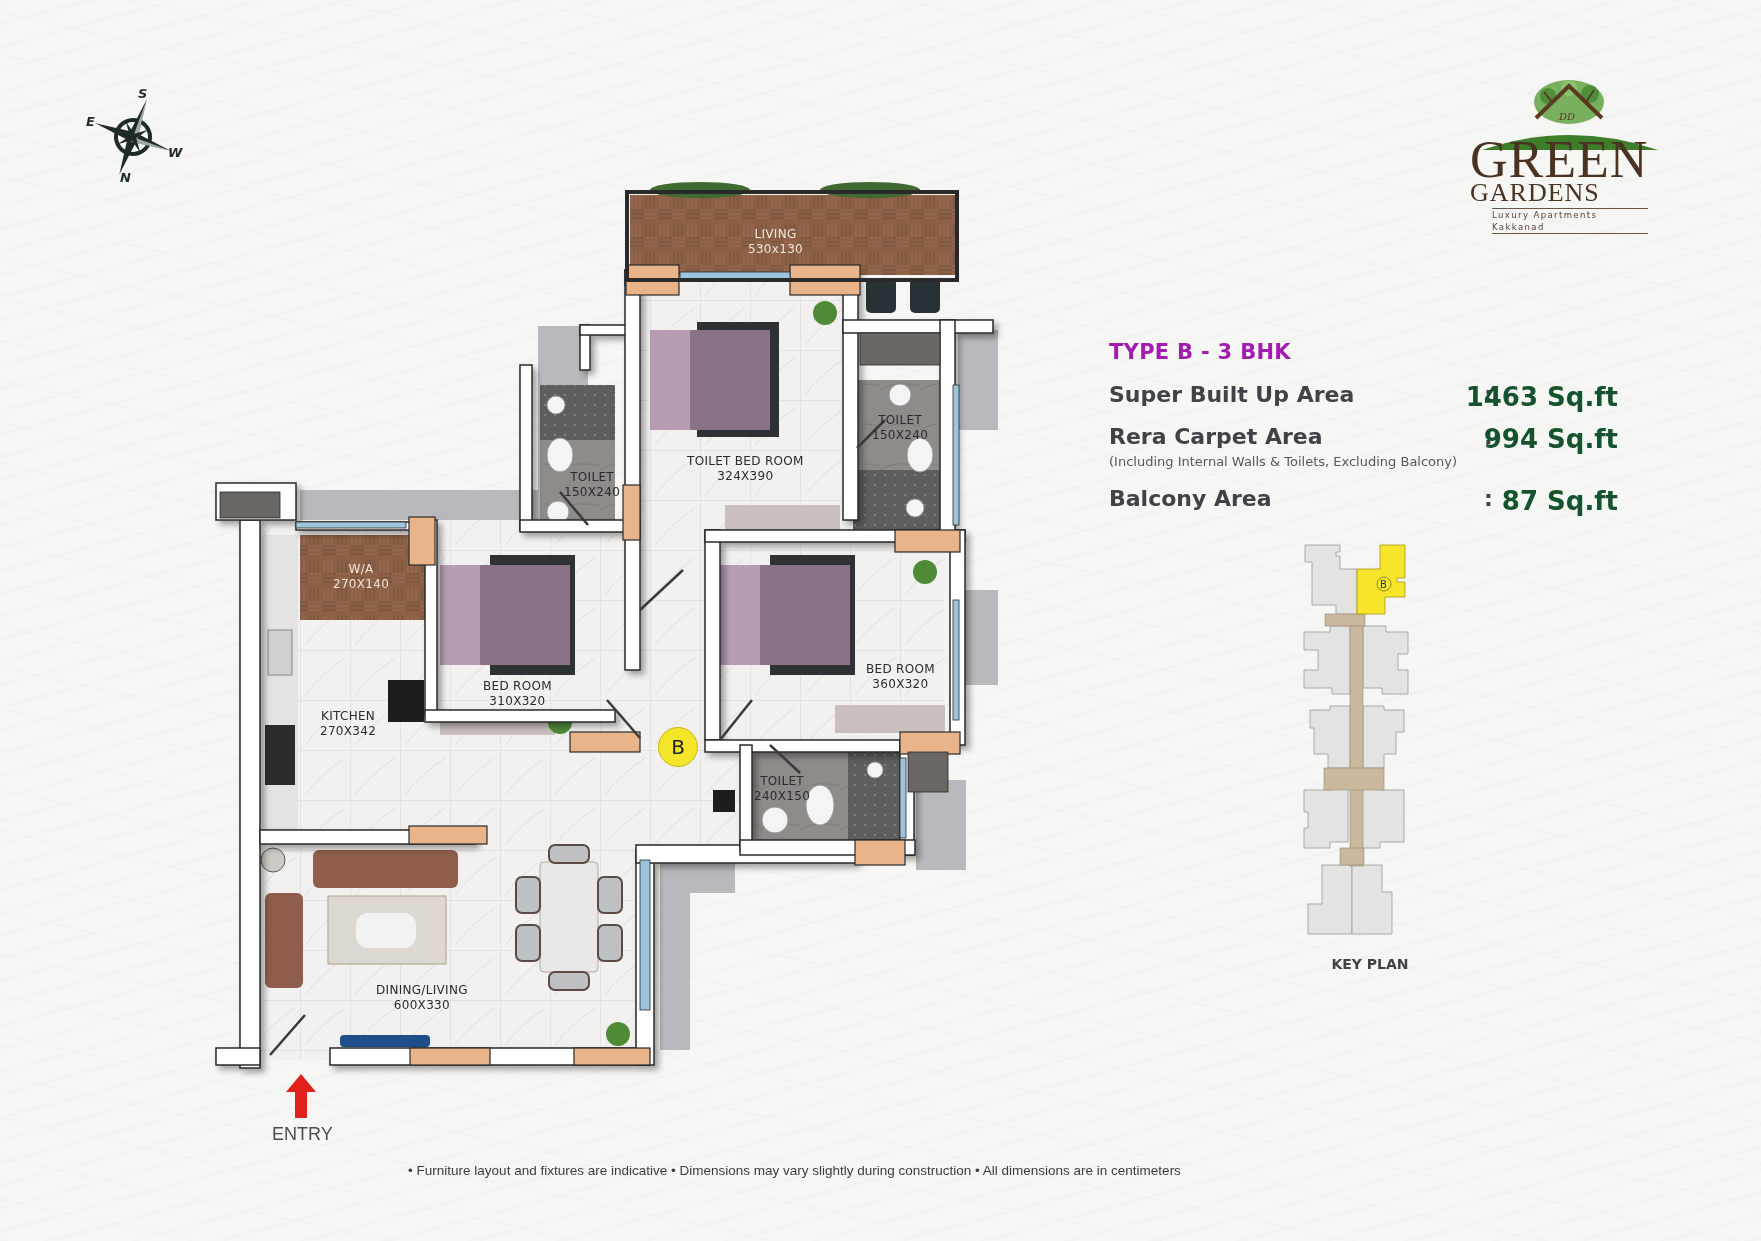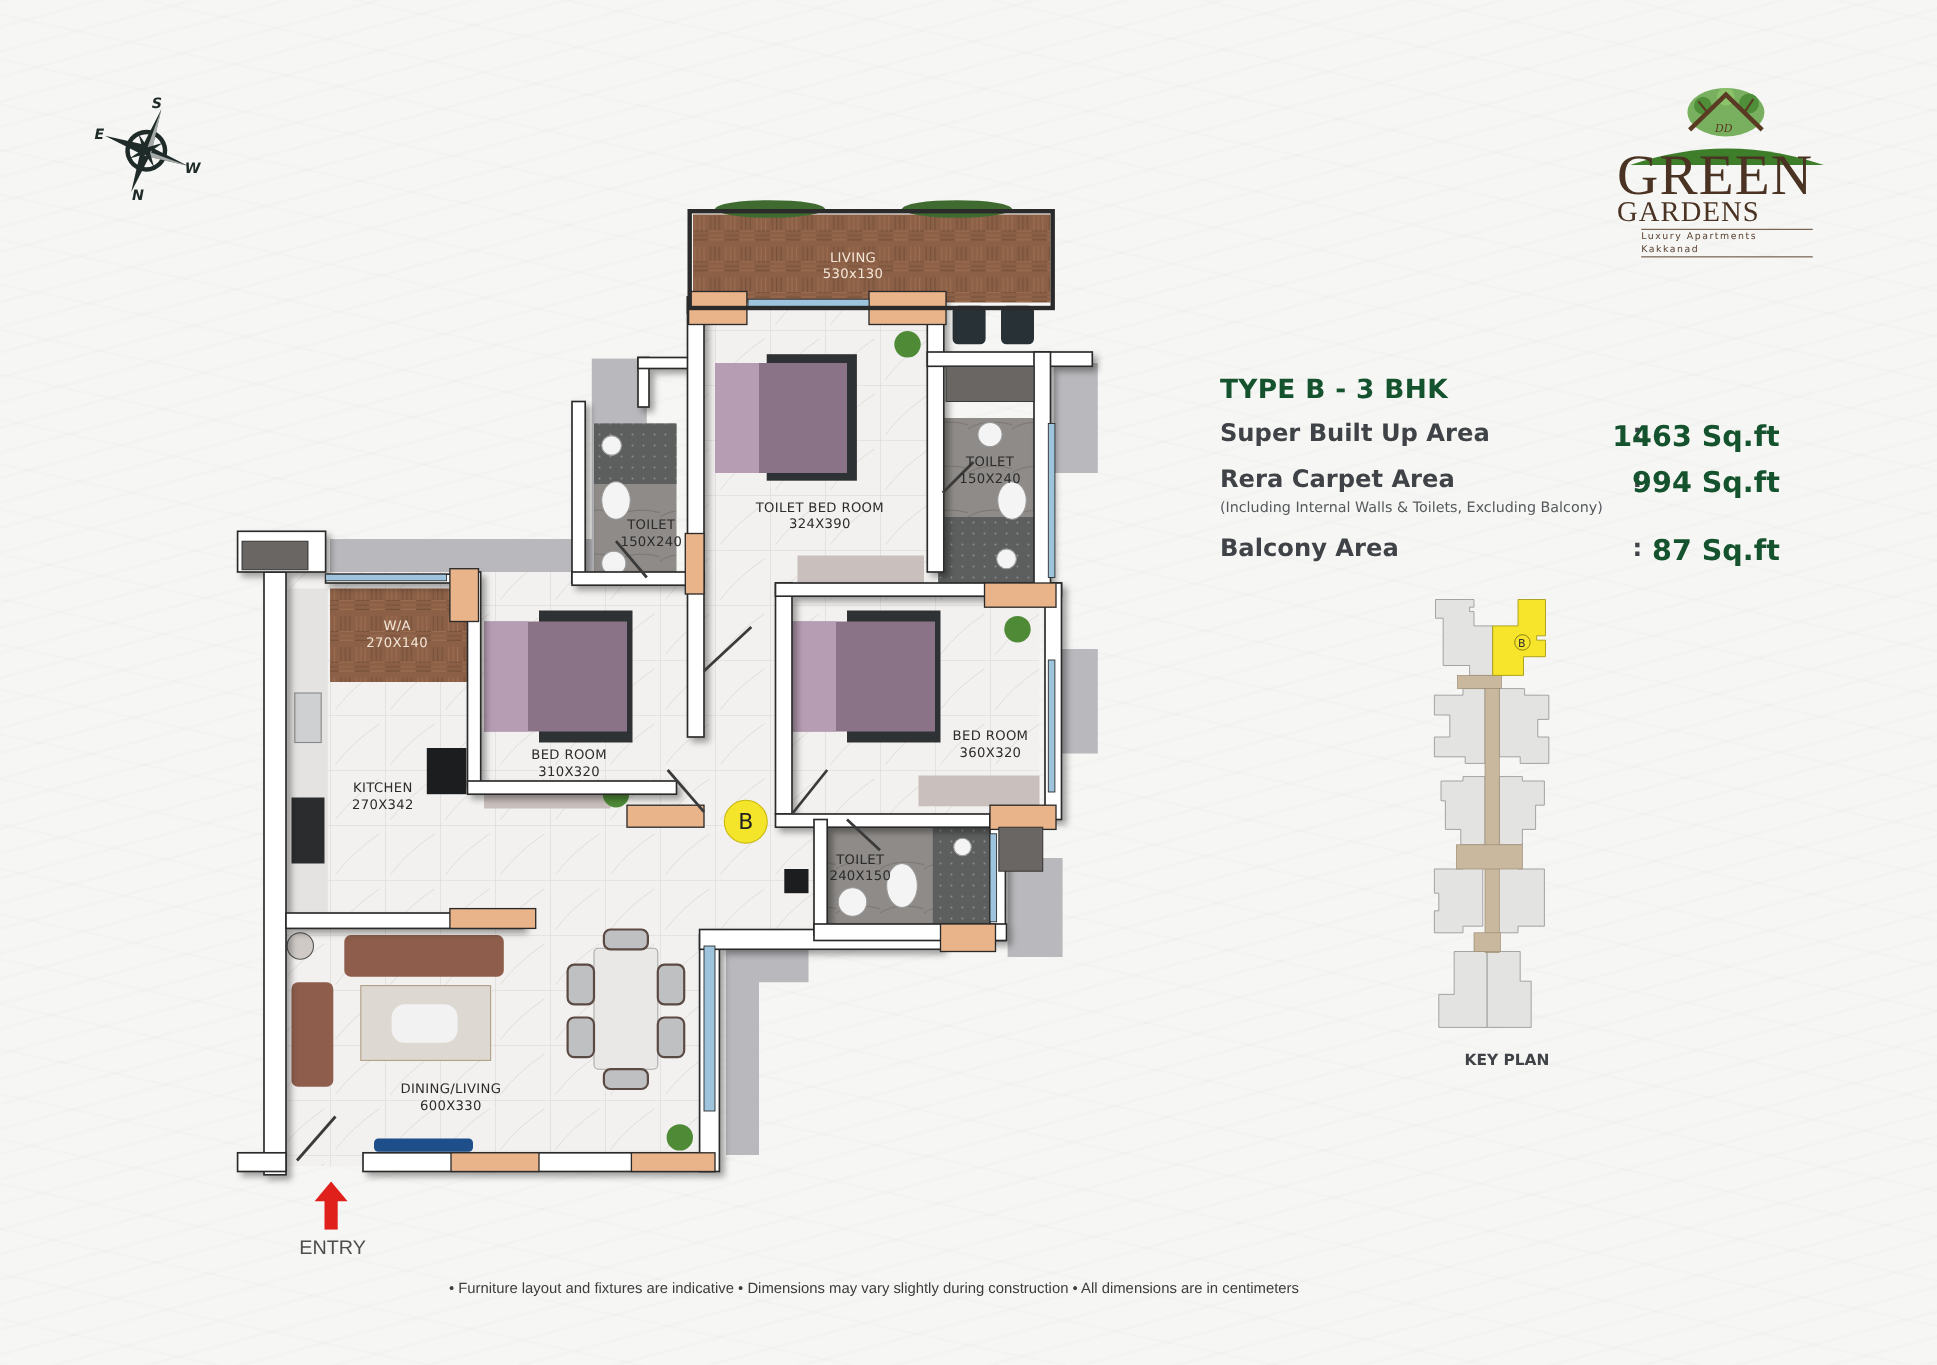--- a/index.html
+++ b/index.html
@@ -34,21 +34,21 @@
     font-family:"Liberation Serif", serif; font-size:26px; line-height:26px; letter-spacing:1px;
     color:#4a3322;
   }
   .logo .tag {
     position:absolute; left:22px; top:130px; width:156px;
     border-top:1px solid #6b5444; border-bottom:1px solid #6b5444;
     font-family:"DejaVu Sans", sans-serif; font-size:8.5px; letter-spacing:1.4px; color:#5a4334; line-height:12px;
   }
 
   
-  .type-title { left:1109px; top:340px; font-size:24px; font-weight:bold; color:#14532d; letter-spacing:0.3px; }
+  .type-title { left:1109px; top:340px; font-size:21px; font-weight:bold; color:#a21caf; letter-spacing:0.3px; }
   .row-label { left:1109px; font-size:22px; font-weight:bold; color:#3f4246; }
   .row-colon { left:1484px; font-size:22px; font-weight:bold; color:#3f4246; }
   .row-value { right:143px; font-size:26px; font-weight:bold; color:#14532d; text-align:right; }
   .row-note { left:1109px; top:454px; font-size:13px; color:#55585c; }
 
   
   .keyplan { left:1300px; top:542px; width:150px; height:400px; }
   .keyplan-label { left:1300px; top:956px; width:140px; text-align:center; font-size:14px; font-weight:bold; color:#3f4246; }
 
   
@@ -357,21 +357,21 @@
 
 <div class="room-label light" style="left:748px; top:227px;"><span>LIVING</span><br><span>530x130</span></div>
 <div class="room-label" style="left:687px; top:454px;"><span>TOILET BED ROOM</span><br><span>324X390</span></div>
 <div class="room-label" style="left:564px; top:470px;"><span>TOILET</span><br><span>150X240</span></div>
 <div class="room-label" style="left:872px; top:413px;"><span>TOILET</span><br><span>150X240</span></div>
 <div class="room-label light" style="left:333px; top:562px;"><span>W/A</span><br><span>270X140</span></div>
 <div class="room-label" style="left:483px; top:679px;"><span>BED ROOM</span><br><span>310X320</span></div>
 <div class="room-label" style="left:866px; top:662px;"><span>BED ROOM</span><br><span>360X320</span></div>
 <div class="room-label" style="left:320px; top:709px;"><span>KITCHEN</span><br><span>270X342</span></div>
 <div class="room-label" style="left:754px; top:774px;"><span>TOILET</span><br><span>240X150</span></div>
-<div class="room-label" style="left:364px; top:983px;text-align:center;"><span>DINING/LIVING</span><br><span>600X330</span></div>
+<div class="room-label" style="left:376px; top:983px;text-align:center;"><span>DINING/LIVING</span><br><span>600X330</span></div>
 
 <div class="abs marker-b">B</div>
 
 <svg class="abs entry-arrow" viewBox="0 0 30 44">
   <polygon points="15,0 30,18 21,18 21,44 9,44 9,18 0,18" fill="#e0201b"></polygon>
 </svg>
 <div class="abs entry-label">ENTRY</div>
 
 <div class="abs footnote">• Furniture layout and fixtures are indicative • Dimensions may vary slightly during construction • All dimensions are in centimeters</div>
 

